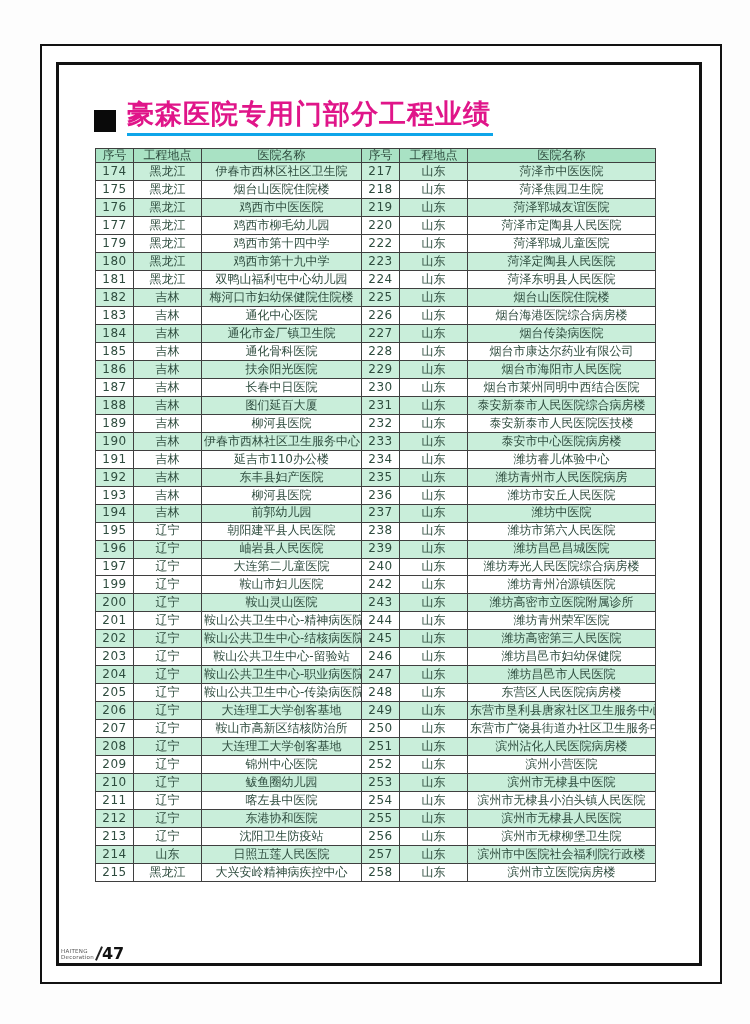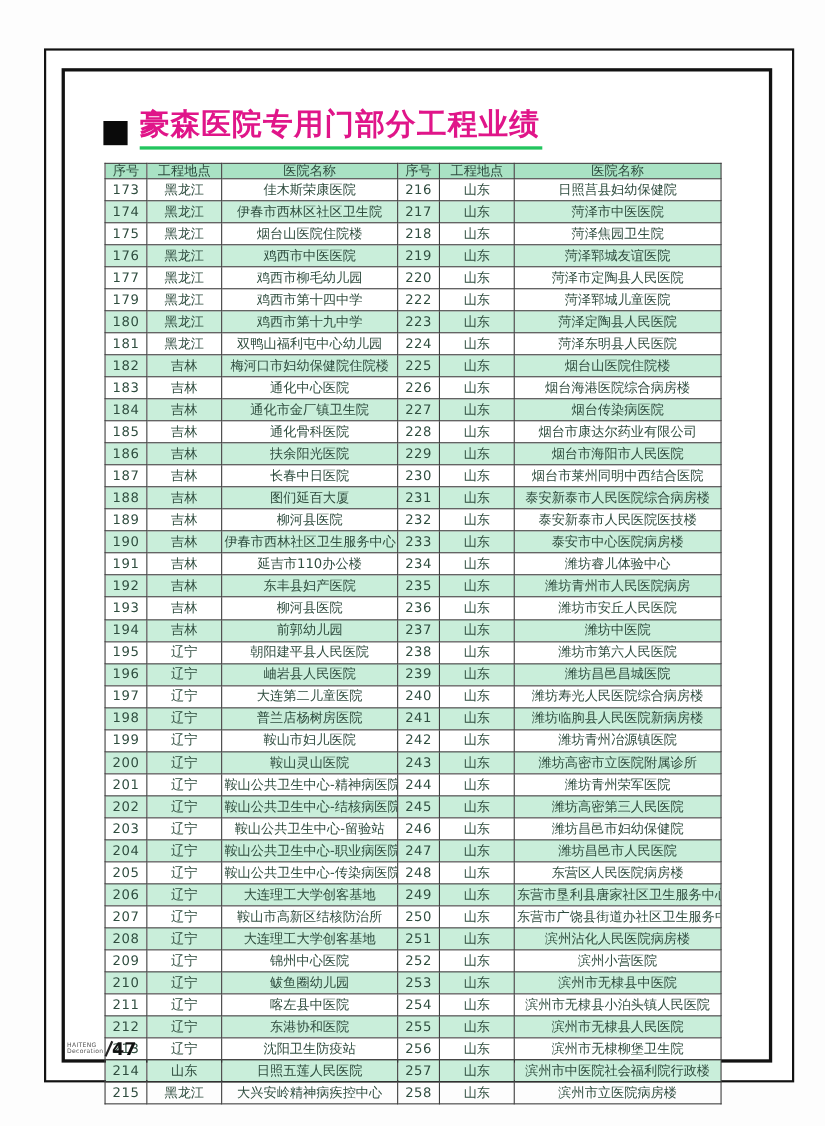--- a/index.html
+++ b/index.html
@@ -32,26 +32,26 @@
     position:absolute;left:94px;top:98px;
     display:flex;align-items:flex-end;
   }
   .title-square{
     width:22px;height:22px;background:#0a0a0a;
     margin-right:11px;margin-bottom:4px;flex:0 0 auto;
   }
   .page-title{
     font-size:27px;font-weight:bold;color:var(--title-color);
     letter-spacing:1px;line-height:1.15;
-    border-bottom:3px solid #22c55e;padding-bottom:4px;padding-right:2px;
+    border-bottom:3px solid #0ea5e9;padding-bottom:4px;padding-right:2px;
     white-space:nowrap;
   }
   table.perf-table{
     position:absolute;left:95px;top:148px;
-    width:560px;height:856px;
+    width:560px;height:734px;
     border-collapse:collapse;table-layout:fixed;
     font-size:12px;color:var(--table-text);
   }
   .perf-table th,.perf-table td{
     border:1px solid var(--grid-line);
     padding:0 2px;text-align:center;vertical-align:middle;
     overflow:hidden;white-space:nowrap;
     font-weight:normal;line-height:1.1;
   }
   .perf-table thead th{
@@ -101,28 +101,20 @@
     <tr>
         <th>序号</th>
         <th>工程地点</th>
         <th>医院名称</th>
         <th>序号</th>
         <th>工程地点</th>
         <th>医院名称</th>
       </tr>
   </thead>
   <tbody>
-      <tr>
-        <td class="seq">173</td>
-        <td>黑龙江</td>
-        <td>佳木斯荣康医院</td>
-        <td class="seq">216</td>
-        <td>山东</td>
-        <td>日照莒县妇幼保健院</td>
-      </tr>
       <tr class="alt">
         <td class="seq">174</td>
         <td>黑龙江</td>
         <td>伊春市西林区社区卫生院</td>
         <td class="seq">217</td>
         <td>山东</td>
         <td>菏泽市中医医院</td>
       </tr>
       <tr>
         <td class="seq">175</td>
@@ -292,28 +284,20 @@
         <td>山东</td>
         <td>潍坊昌邑昌城医院</td>
       </tr>
       <tr>
         <td class="seq">197</td>
         <td>辽宁</td>
         <td>大连第二儿童医院</td>
         <td class="seq">240</td>
         <td>山东</td>
         <td>潍坊寿光人民医院综合病房楼</td>
-      </tr>
-      <tr class="alt">
-        <td class="seq">198</td>
-        <td>辽宁</td>
-        <td>普兰店杨树房医院</td>
-        <td class="seq">241</td>
-        <td>山东</td>
-        <td>潍坊临朐县人民医院新病房楼</td>
       </tr>
       <tr>
         <td class="seq">199</td>
         <td>辽宁</td>
         <td>鞍山市妇儿医院</td>
         <td class="seq">242</td>
         <td>山东</td>
         <td>潍坊青州冶源镇医院</td>
       </tr>
       <tr class="alt">

